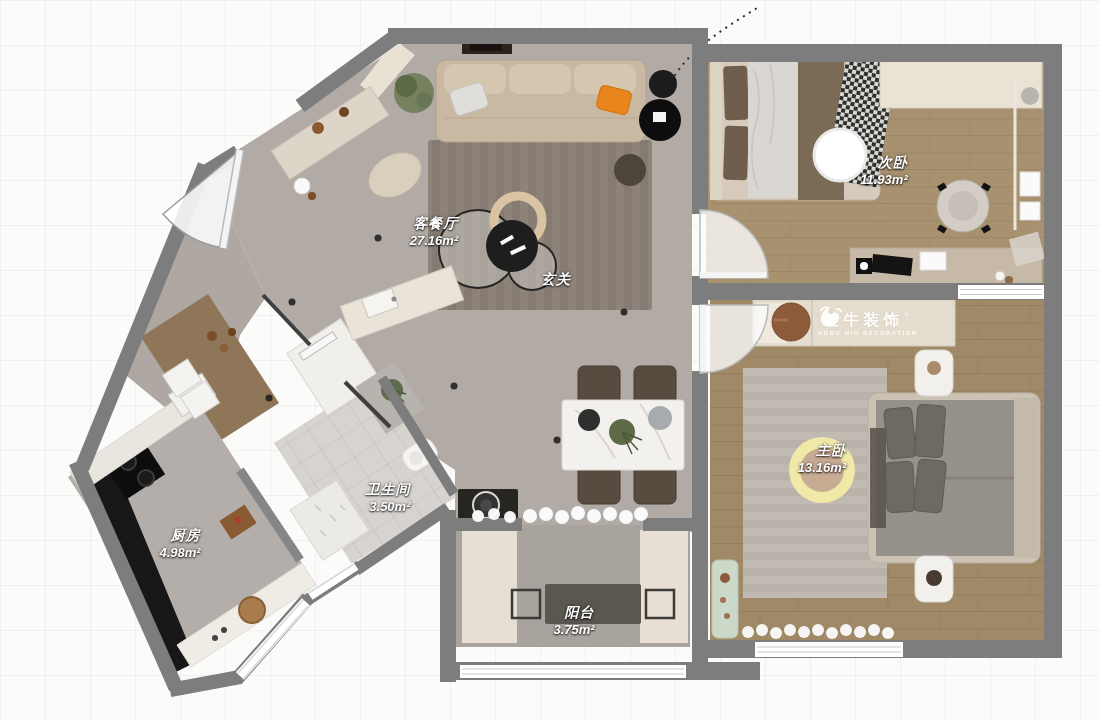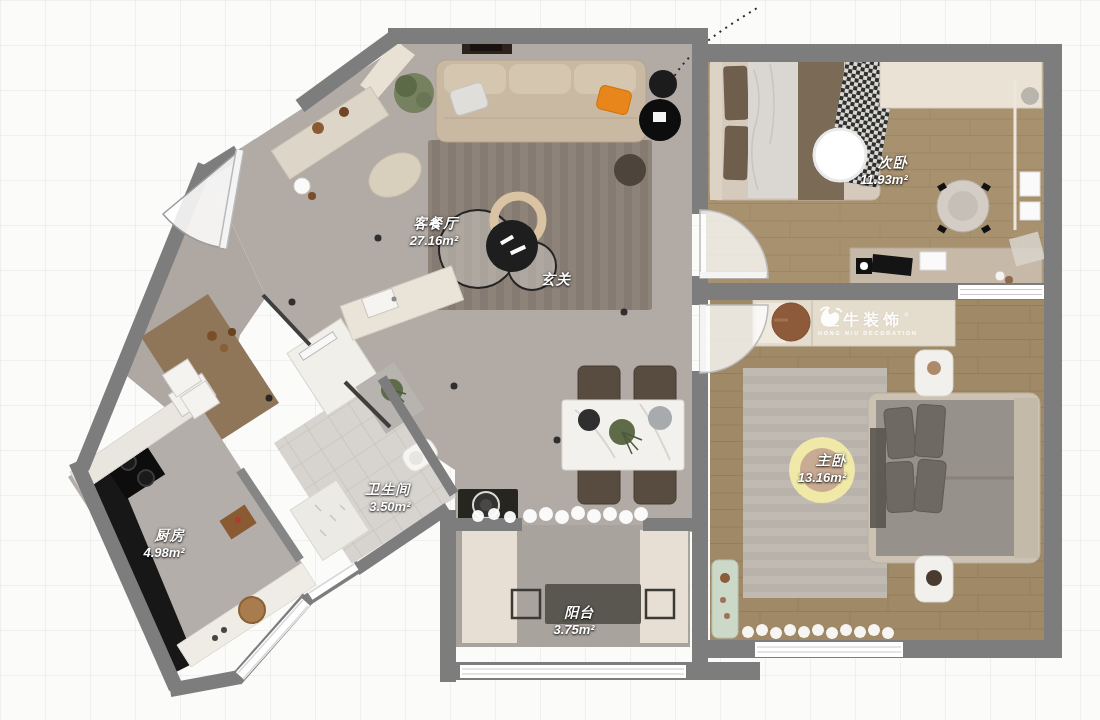--- a/index.html
+++ b/index.html
@@ -415,29 +415,29 @@
     <span class="rarea">27.16m²</span>
   </div>
   <div class="lbl" style="left:556px;top:280px">
     <span class="rname">玄关</span>
 
   </div>
   <div class="lbl" style="left:884px;top:170px">
     <span class="rname">次卧</span>
     <span class="rarea">11.93m²</span>
   </div>
-  <div class="lbl" style="left:822px;top:468px">
+  <div class="lbl" style="left:822px;top:458px">
     <span class="rname">主卧</span>
     <span class="rarea">13.16m²</span>
   </div>
   <div class="lbl" style="left:388px;top:497px">
     <span class="rname">卫生间</span>
     <span class="rarea">3.50m²</span>
   </div>
-  <div class="lbl" style="left:164px;top:543px">
+  <div class="lbl" style="left:180px;top:543px">
     <span class="rname">厨房</span>
     <span class="rarea">4.98m²</span>
   </div>
   <div class="lbl" style="left:574px;top:620px">
     <span class="rname">阳台</span>
     <span class="rarea">3.75m²</span>
   </div>
 
   <div class="watermark">
     <svg width="26" height="30" viewBox="0 0 32 32">

